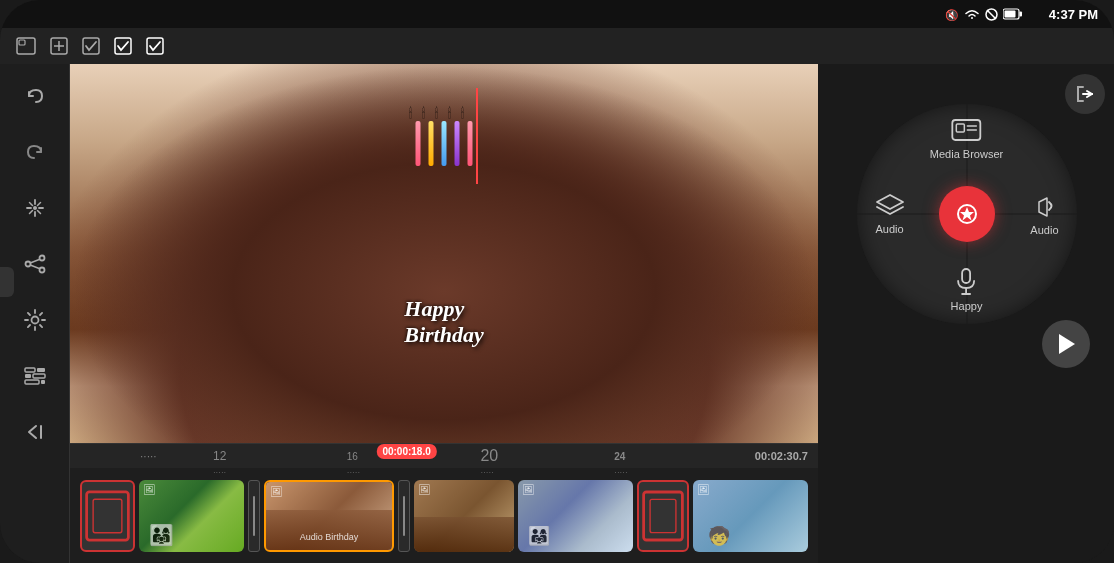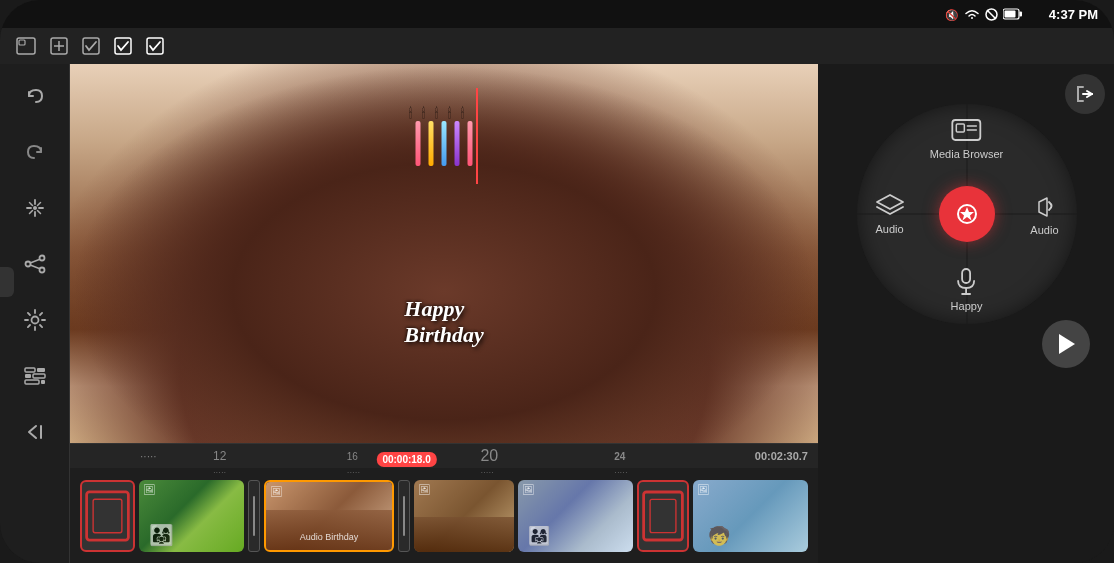--- a/index.html
+++ b/index.html
@@ -342,21 +342,21 @@
 
     .ruler-marks {
       flex: 1;
       display: flex;
       align-items: center;
       position: relative;
     }
 
     .time-cursor {
       position: absolute;
-      top: 8px;
+      top: 0;
       background: #ff4444;
       color: #fff;
       font-size: 10px;
       padding: 2px 6px;
       border-radius: 7px;
       font-weight: bold;
       z-index: 20;
       white-space: nowrap;
     }
     .time-cursor-line {

